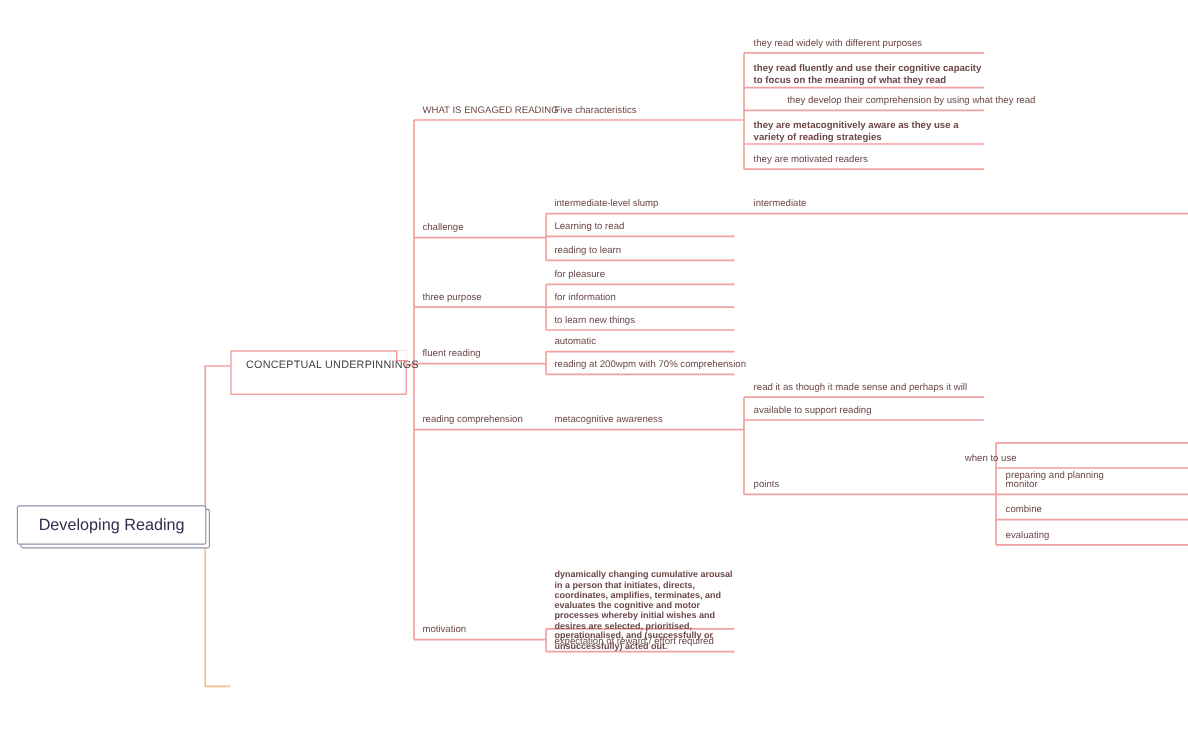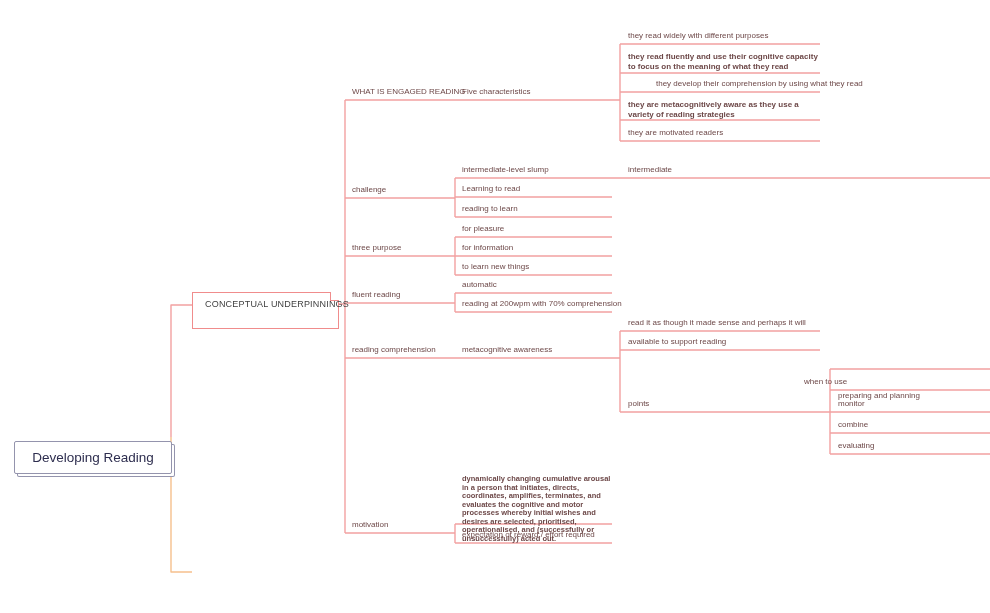--- a/index.html
+++ b/index.html
@@ -33,21 +33,21 @@
   .box-node.future{--bc:var(--future_line);}
   .box-node .fold{
     position:absolute;top:-1px;right:-1px;width:8px;height:8px;background:#fff;
     border-left:1px solid var(--bc);border-bottom:1px solid var(--bc);
   }
   .root-node{
     position:absolute;left:14px;top:421px;width:156px;height:31px;
     background:#fff;border:1.5px solid var(--root_border);border-radius:2px;
     box-shadow:3px 3px 0 -1px #ffffff,3px 3px 0 0 var(--root_border);
     display:flex;align-items:center;justify-content:center;
-    font-size:13.5px;color:var(--root_text);white-space:nowrap;margin-top:20px;
+    font-size:13.5px;color:var(--root_text);white-space:nowrap;
   }
 </style>
 </head>
 <body>
 
 <div id="canvas">
 
   <svg id="edges" width="990" height="613" viewBox="0 0 990 613">
 
     <path d="M171 437 V305 H192 M337 304 H345" fill="none" stroke="#f2a1a1" stroke-width="1.4" stroke-linejoin="round"></path>

